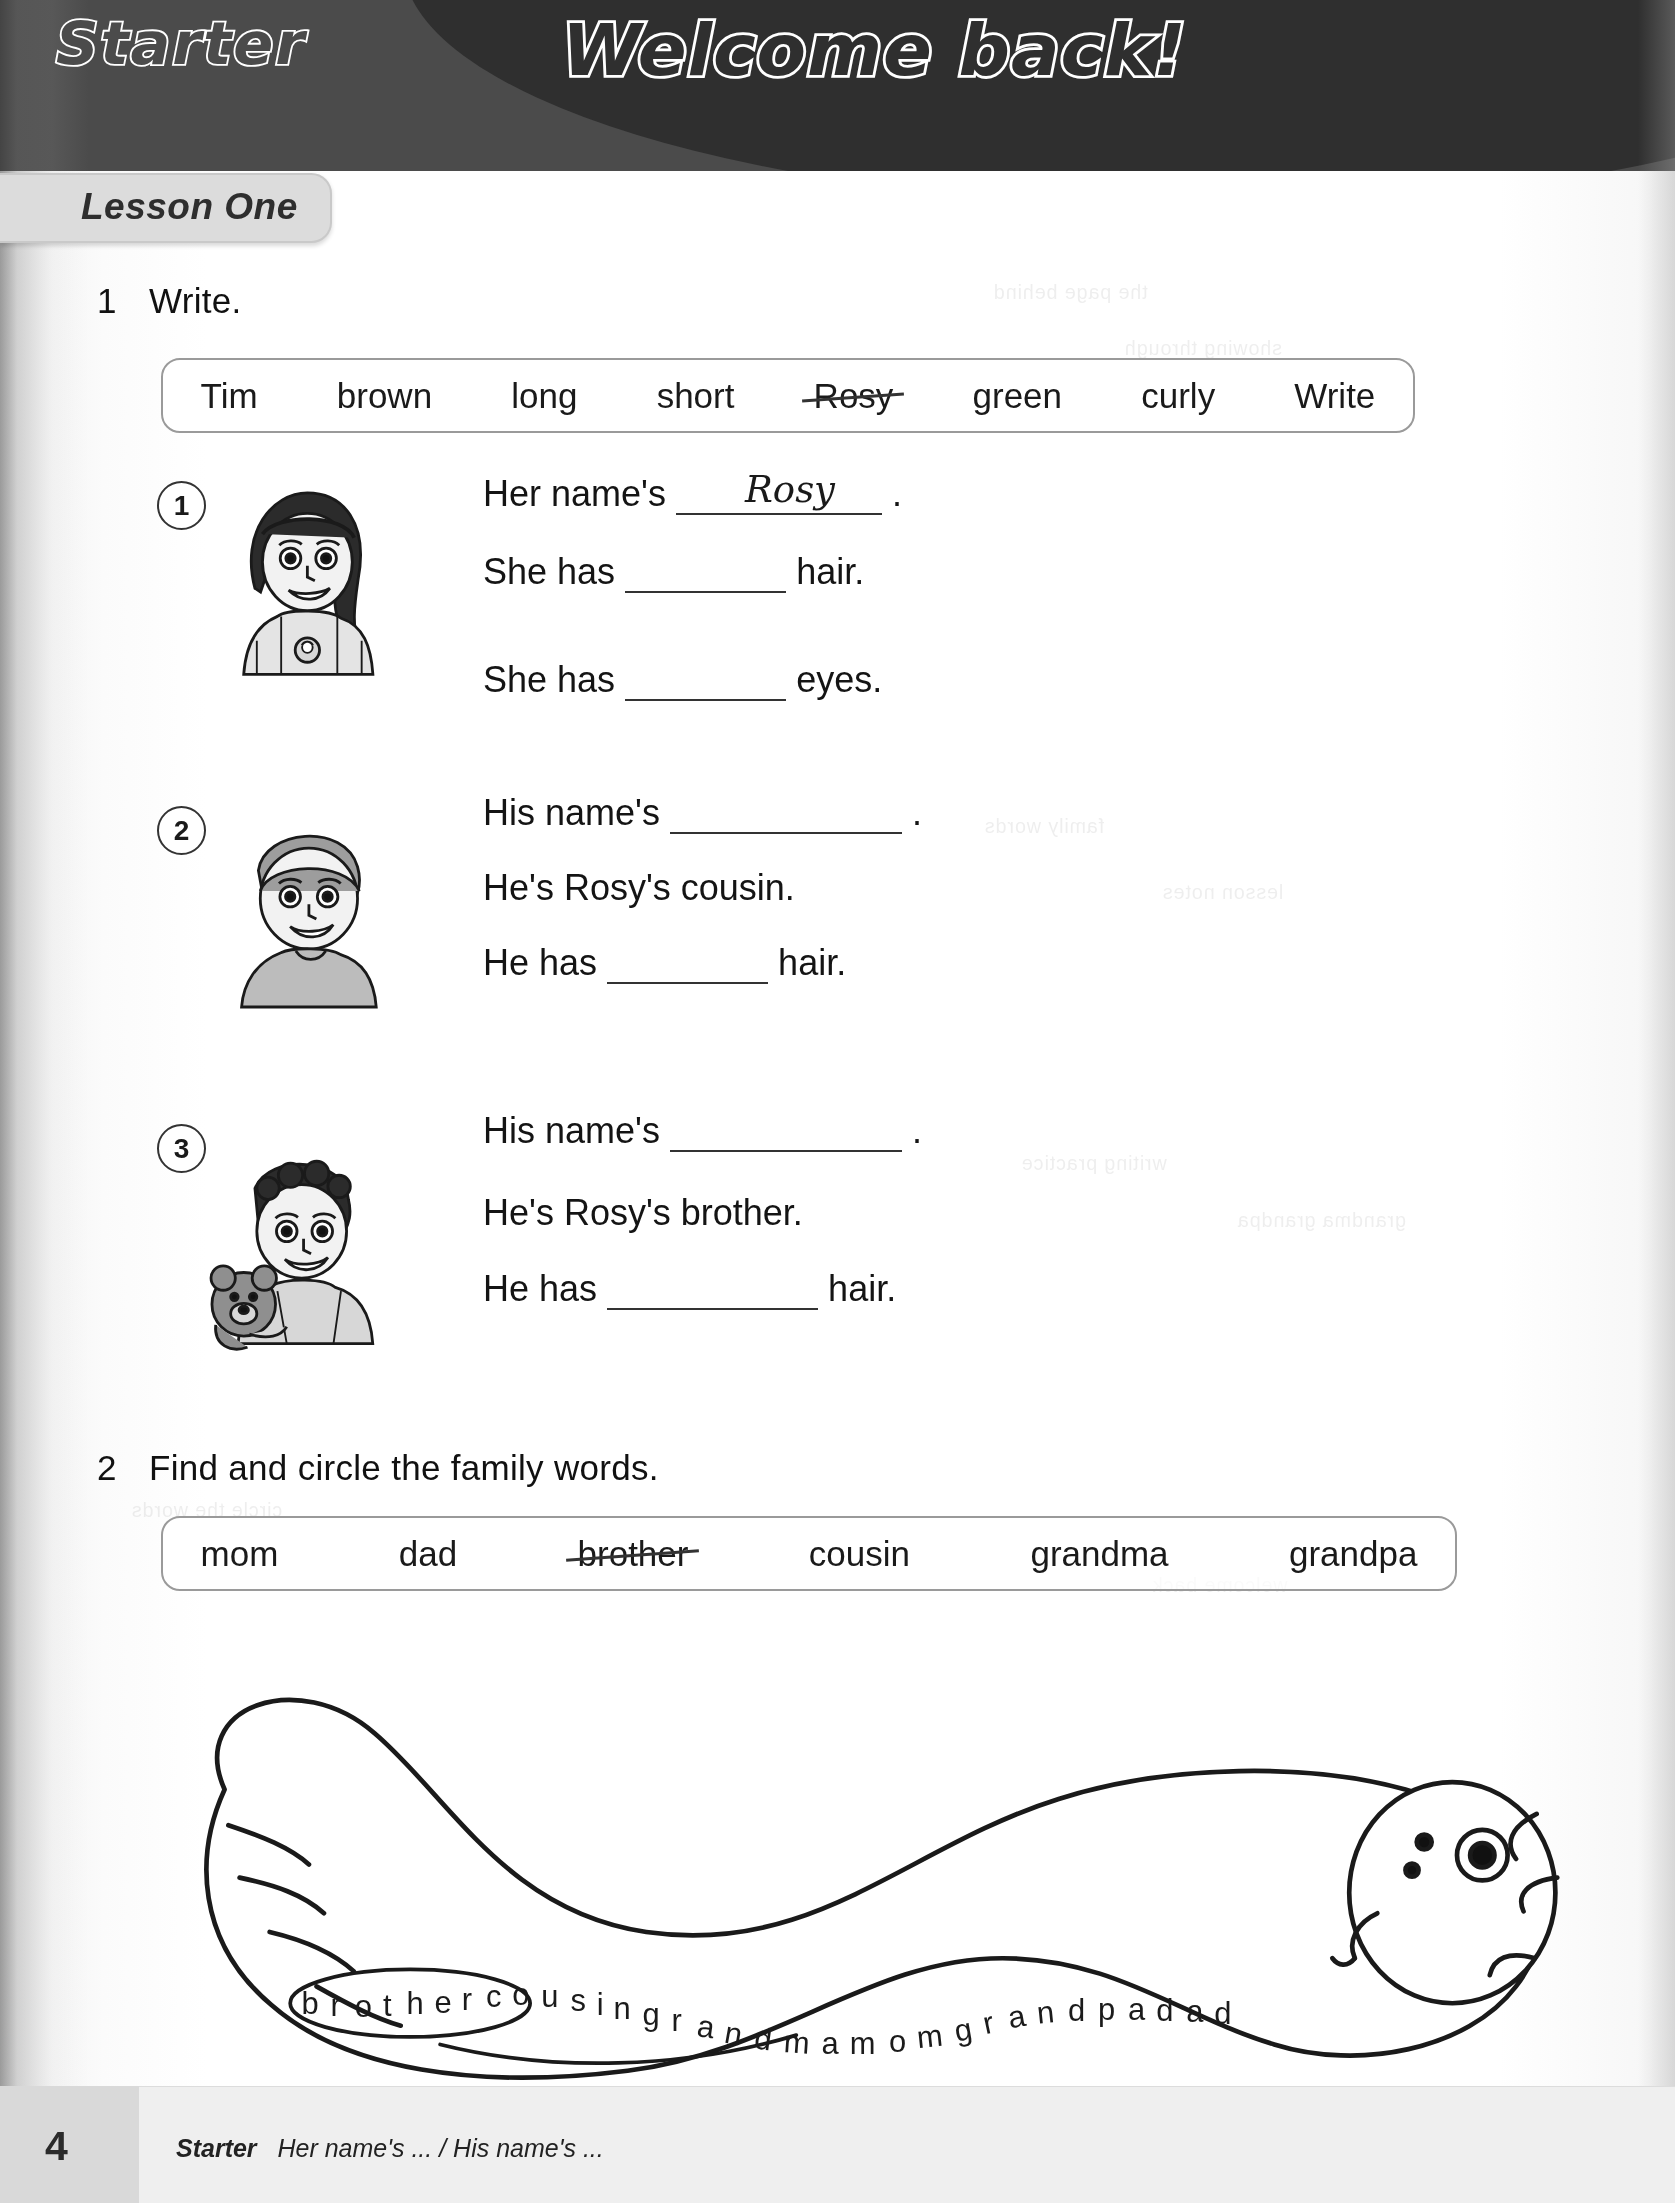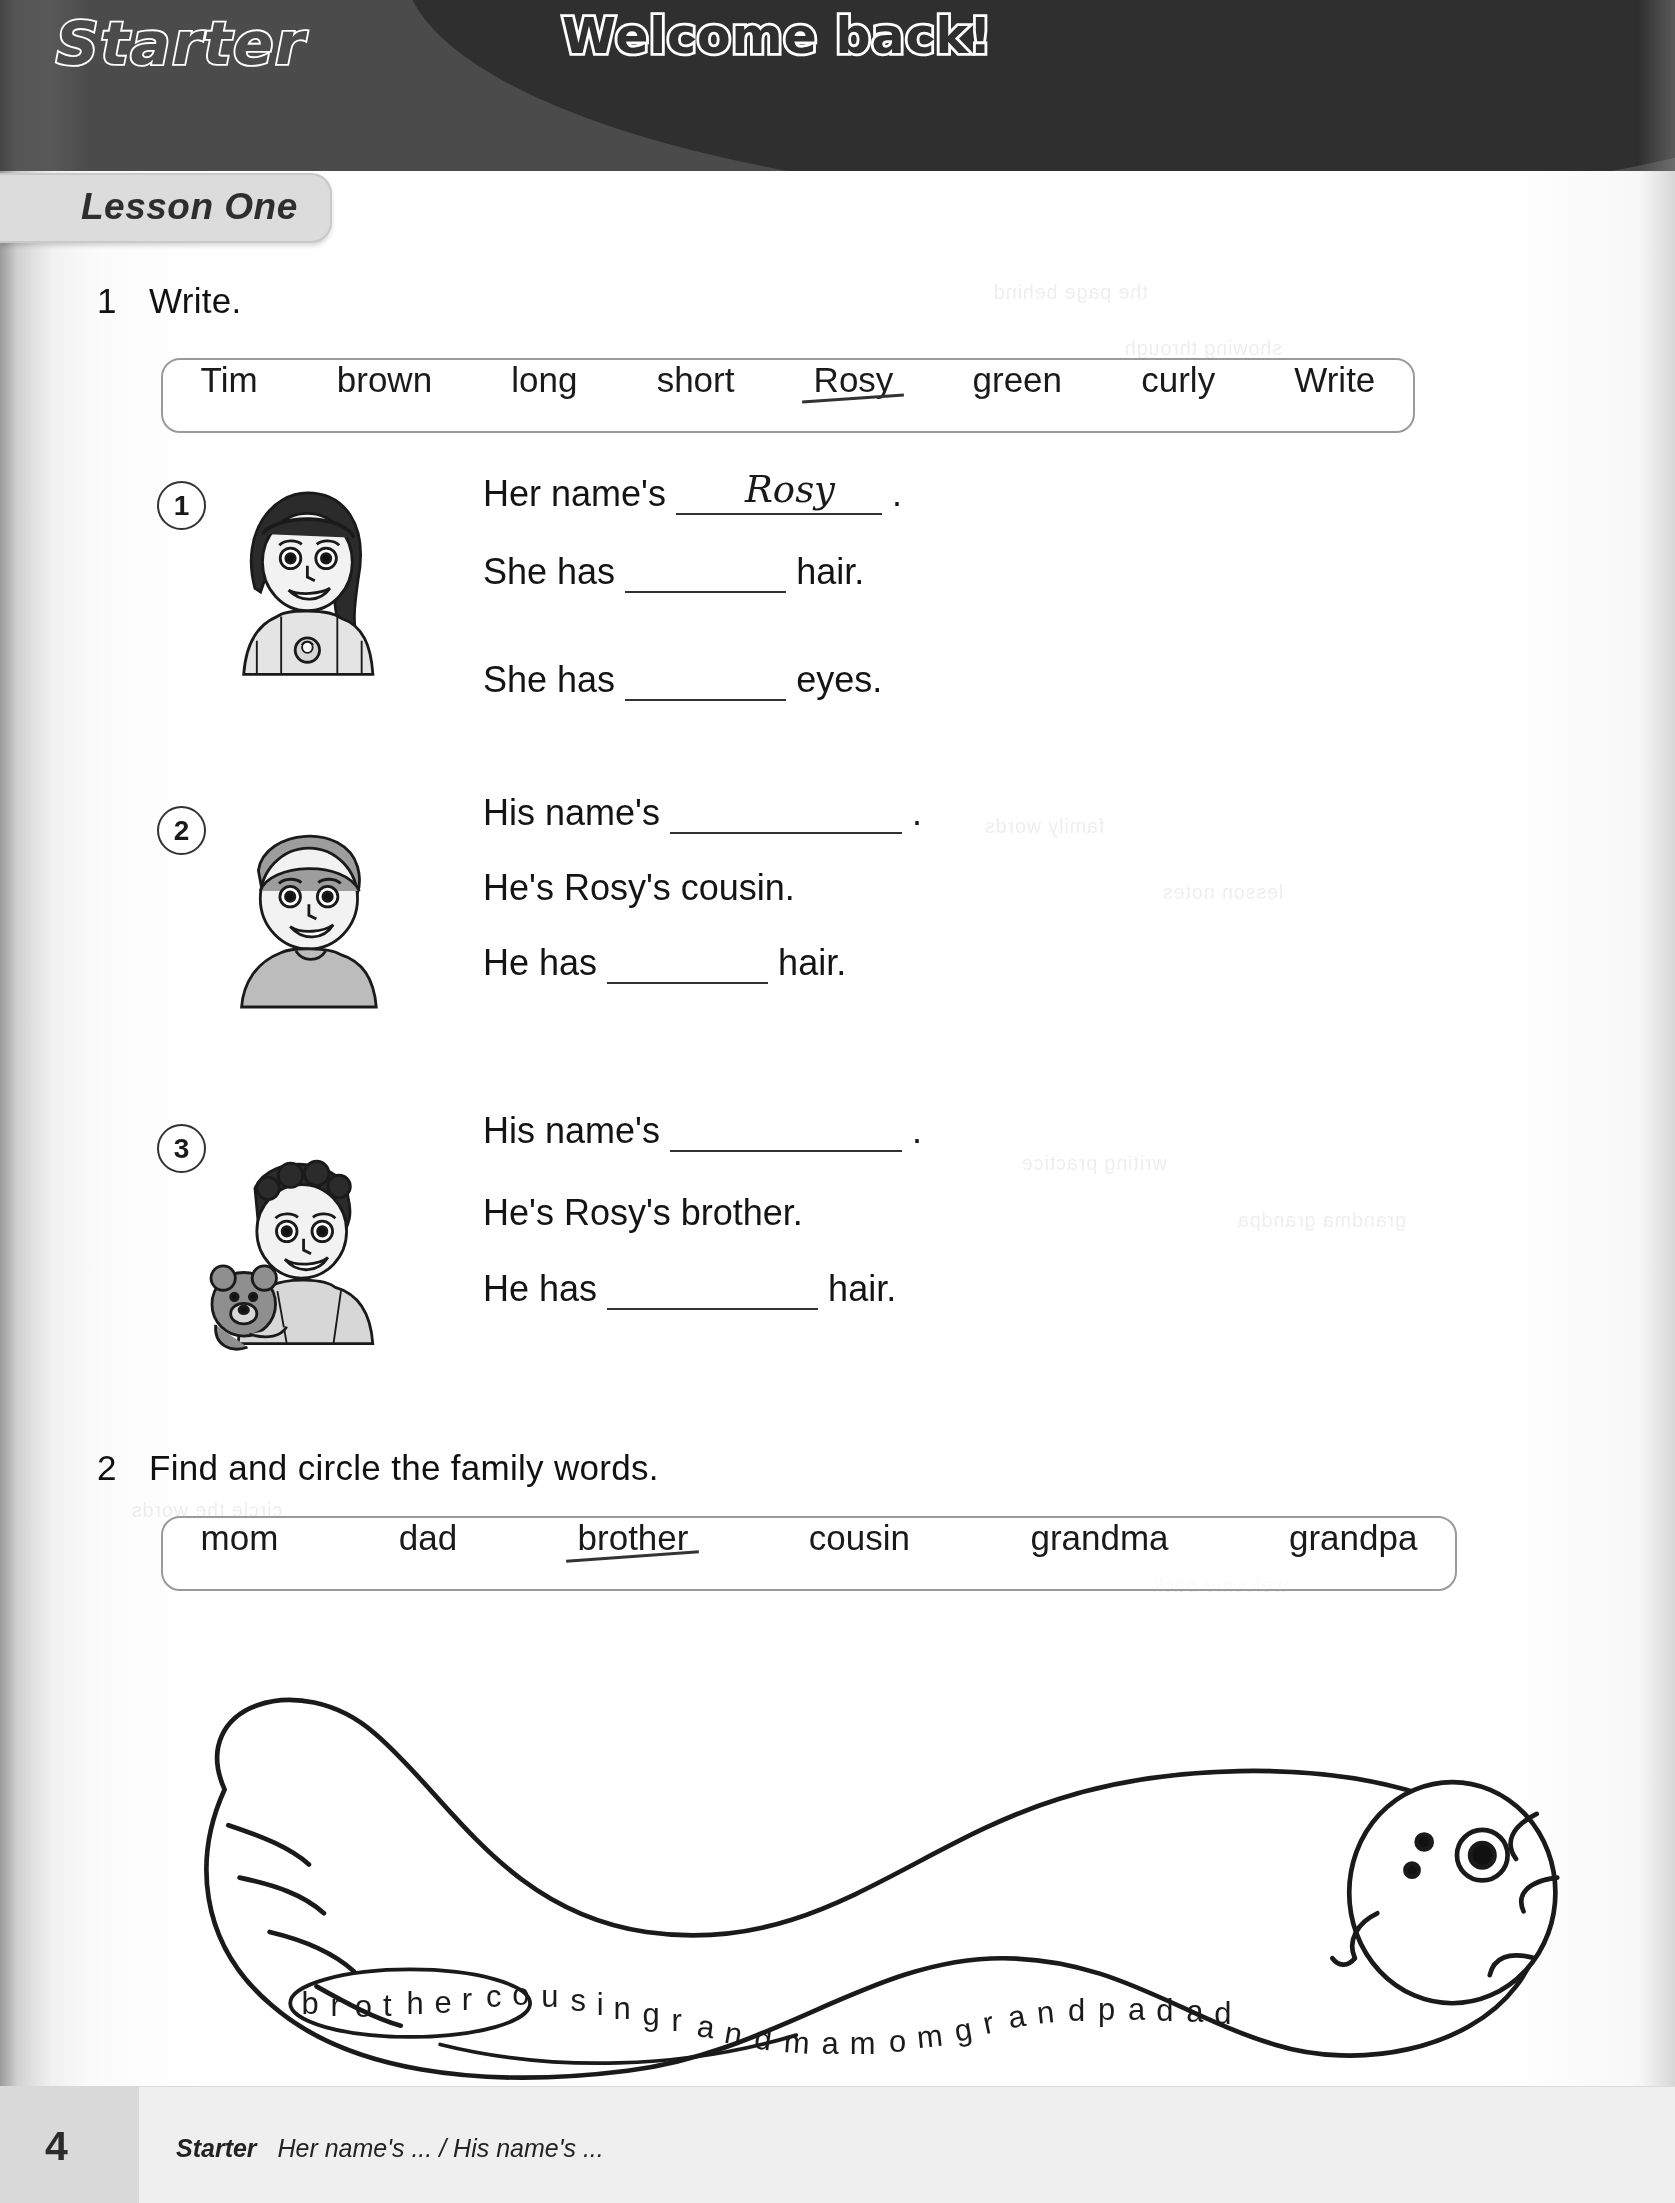--- a/index.html
+++ b/index.html
@@ -60,22 +60,22 @@
     letter-spacing: 1.9px;
     color: #4b4b4b;
     -webkit-text-stroke: 3.7px #ffffff;
     paint-order: stroke fill;
     text-shadow: 0 0 0 #fff;
   }
   .welcome-title {
     position: absolute; left: 562px; top: 7.5px;
     z-index: 6;
     font-family: "DejaVu Sans", sans-serif;
-    font-weight: bold; 
-    font-size: 49px;
+    font-weight: bold; font-style: italic;
+    font-size: 72px;
     letter-spacing: 0.9px;
     color: #2f2f2f;
     -webkit-text-stroke: 5.6px #ffffff;
     paint-order: stroke fill;
   }
   .lesson-tab {
     position: absolute; left: 0px; top: 173px; z-index: 7;
     background: #dcdcdc;
     border: 2.8px solid #c9c9c9;
     border-left: none;
@@ -110,20 +110,21 @@
     letter-spacing: 0.3px;
   }
   .ex-num { display: inline-block; width: 52px; }
 
   .wordbox {
     position: absolute;
     border: 2.8px solid #9a9a9a;
     border-radius: 19px;
     background: rgba(255,255,255,.72);
     display: flex;
+    align-items: center;
     justify-content: space-between;
     padding: 0 32px;
     font-size: 35px;
     color: #1a1a1a;
   }
   .wordbox span { padding: 0 5.6px; }
   .struck { position: relative; }
   .struck:after {
     content: "";
     position: absolute;

